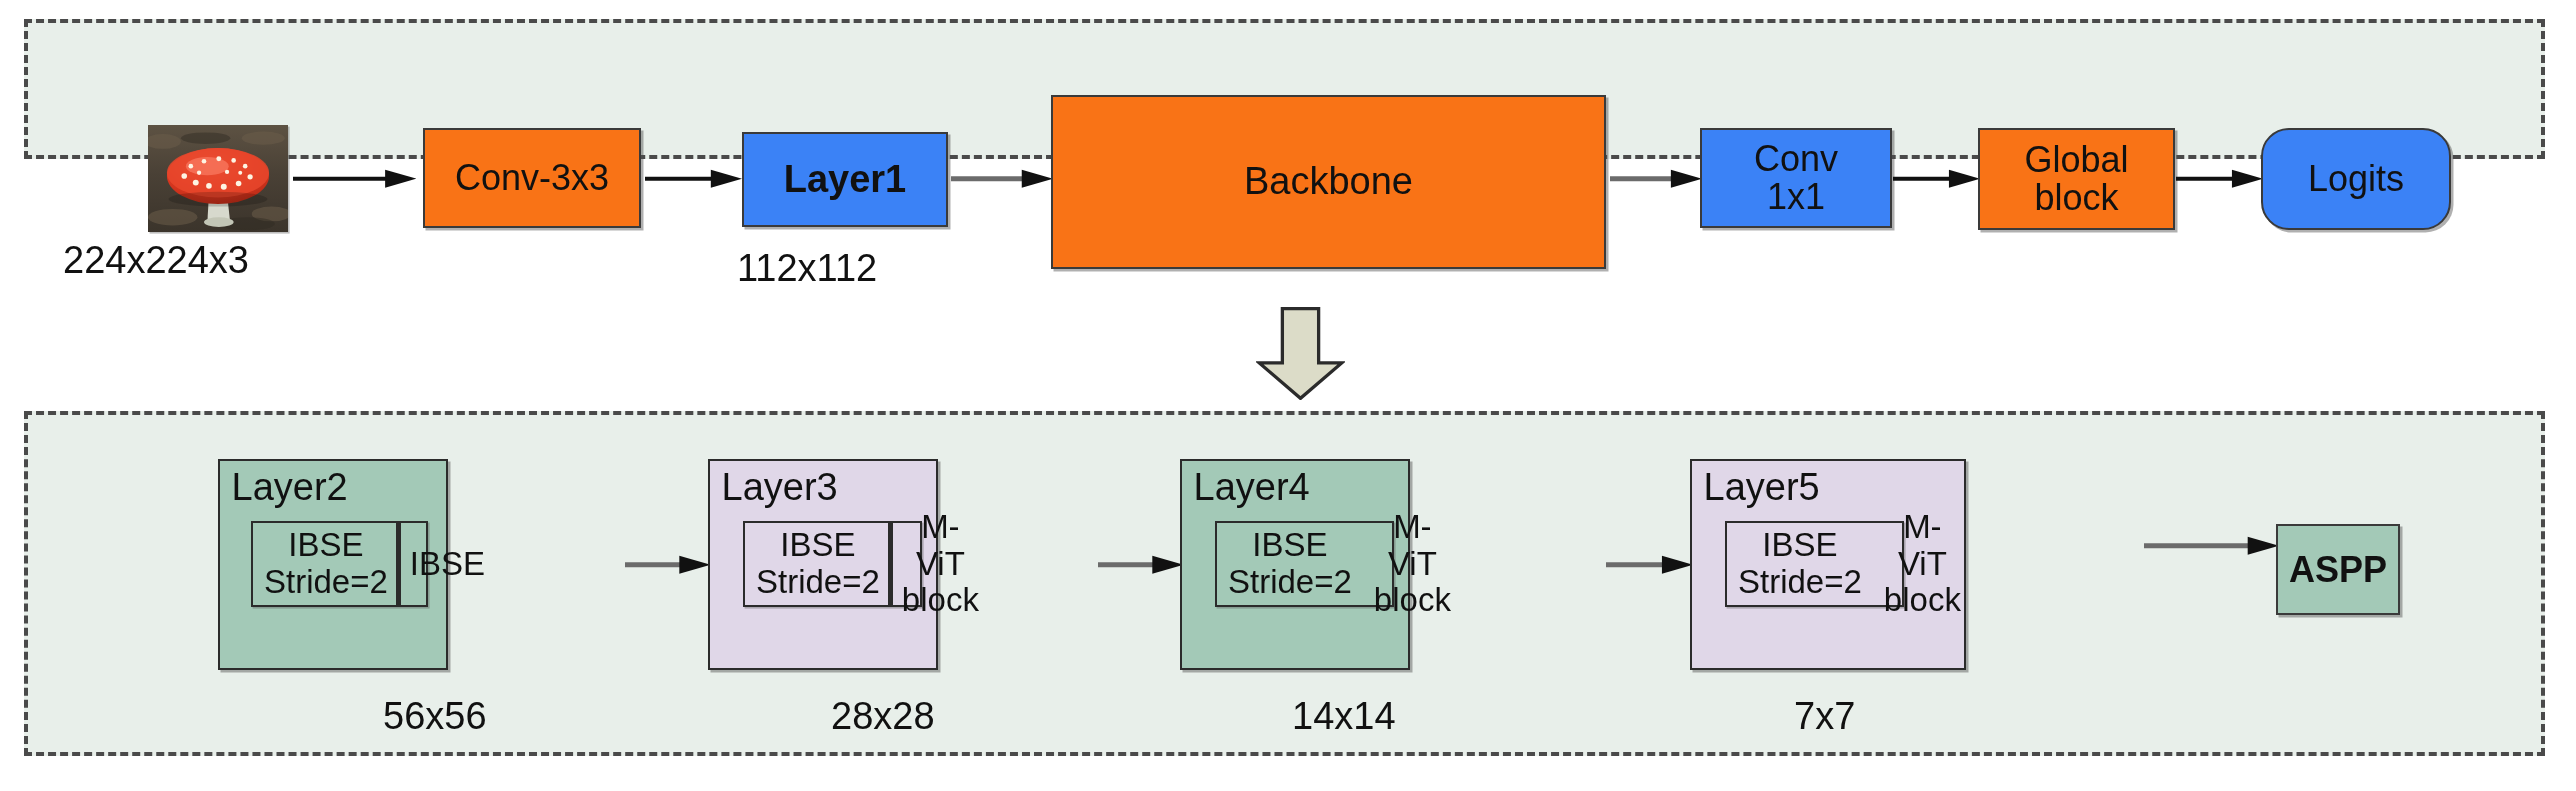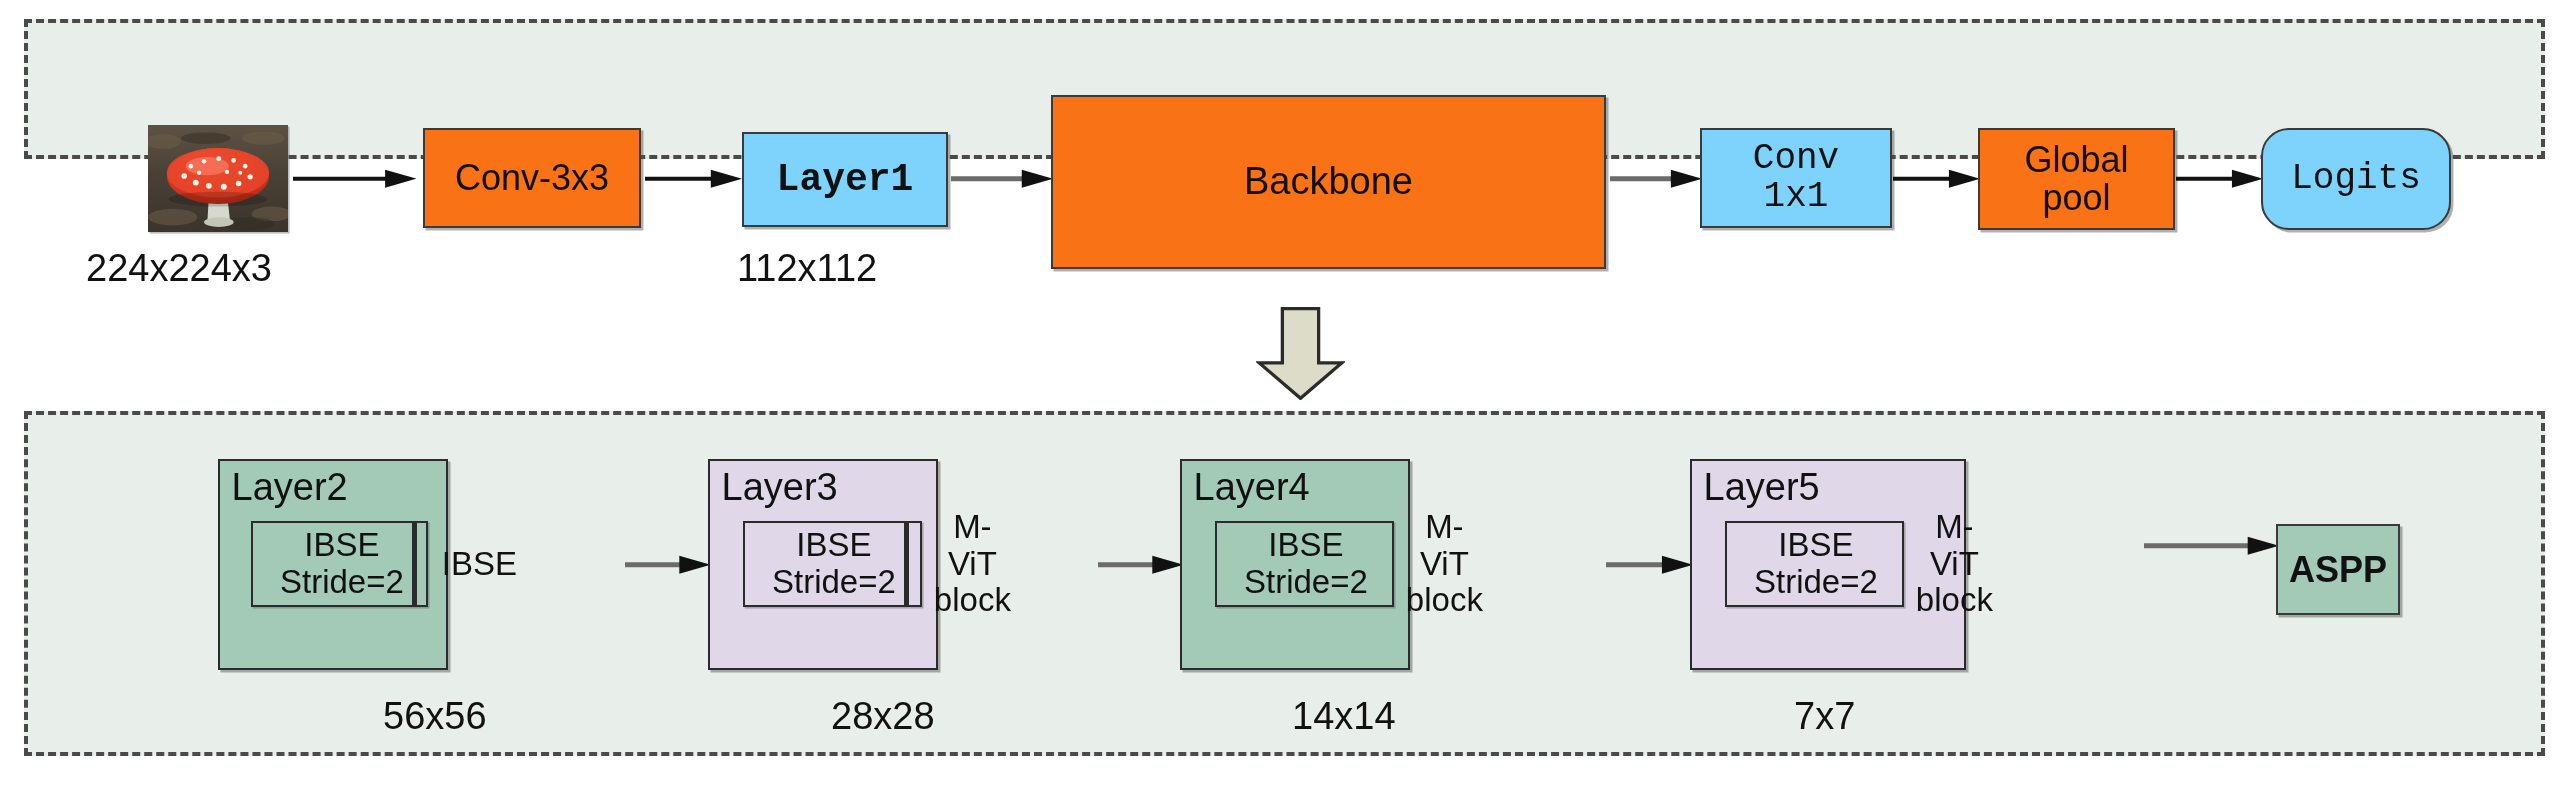--- a/index.html
+++ b/index.html
@@ -9,59 +9,59 @@
   
   .panel{position:absolute;background:#e8efea;border:4.1px dashed #4a4a4a;box-sizing:border-box;}
   #panel-top{left:24px;top:19px;width:2521px;height:140px;}
   #panel-bottom{left:24px;top:411px;width:2521px;height:345px;}
 
   
   .blk{position:absolute;box-sizing:border-box;border:2.5px solid #3a3a3a;
        display:flex;align-items:center;justify-content:center;text-align:center;
        color:#111;line-height:1.05;box-shadow:2.5px 2.5px 0 rgba(80,80,80,.45);}
   .fill-blue{background:#f97316;}
-  .fill-teal{background:#7dd3fc;font-family:Liberation Mono, monospace;}
+  .fill-teal{background:#3b82f6;}
   .fill-green{background:#a3c9b7;}
   .fill-lav{background:#e0d7e8;}
 
   .lbl{display:block;white-space:pre-line;}
 
   
   #img-input{position:absolute;left:148px;top:125px;width:140px;height:107px;
              border:0;overflow:hidden;box-shadow:1.6px 1.6px 0 rgba(90,90,90,.4);}
   #img-input svg{display:block;width:140px;height:107px;}
 
   #blk-conv3{left:423px;top:128px;width:218px;height:100px;font-size:36px;}
   #blk-layer1{left:742px;top:132px;width:206px;height:95px;font-size:38px;font-weight:bold;}
   #blk-backbone{left:1051px;top:95px;width:555px;height:174px;font-size:38px;}
   #blk-conv1{left:1700px;top:128px;width:192px;height:100px;font-size:36px;}
   #blk-gpool{left:1978px;top:128px;width:197px;height:102px;font-size:36px;}
   #blk-logits{left:2261px;top:128px;width:190px;height:102px;font-size:36px;border-radius:28px;}
 
   
   .cap{position:absolute;font-size:38px;color:#111;white-space:nowrap;}
-  #cap-224{left:63px;top:247px;margin-left:23px;}
+  #cap-224{left:63px;top:239px;}
   #cap-112{left:737px;top:247px;}
   #cap-56{left:383px;top:695px;}
   #cap-28{left:831px;top:695px;}
   #cap-14{left:1292px;top:695px;}
   #cap-7{left:1794px;top:695px;}
 
   
   #big-arrow{position:absolute;left:1256px;top:307px;width:89px;height:93px;}
   #big-arrow svg{display:block;width:89px;height:93px;}
 
   
   .group{position:absolute;box-sizing:border-box;border:2.5px solid #2b2b2b;
          box-shadow:2.5px 2.5px 0 rgba(80,80,80,.45);}
   .group > .gtitle{position:absolute;left:11.5px;top:5px;font-size:38px;color:#111;}
   .inner{position:absolute;box-sizing:border-box;border:2.5px solid #2b2b2b;
          display:flex;align-items:stretch;box-shadow:1.6px 1.6px 0 rgba(90,90,90,.4);}
   .cell{flex:1;display:flex;align-items:center;justify-content:center;text-align:center;
-        font-size:33px;color:#111;line-height:1.12;white-space:pre-line;padding:0 11px;margin-left:16px;}
+        font-size:33px;color:#111;line-height:1.12;white-space:pre-line;padding:0 11px;}
   .div-single{width:2.5px;background:#2b2b2b;}
   .div-double{width:9px;position:relative;}
   .div-double::before,.div-double::after{content:"";position:absolute;top:0;bottom:0;width:2.5px;background:#2b2b2b;}
   .div-double::before{left:0;}
   .div-double::after{right:0;}
 
   #grp-l2{left:218px;top:459px;width:234px;height:211px;}
   #grp-l3{left:708px;top:459px;width:234px;height:211px;}
   #grp-l4{left:1180px;top:459px;width:234px;height:211px;}
   #grp-l5{left:1690px;top:459px;width:234px;height:211px;}
@@ -192,21 +192,21 @@
 
   <div class="arrow" style="left:1893px;top:168px;width:87px;">
     <svg viewBox="0 0 106 26" preserveAspectRatio="none">
         <path d="M0 13 H74" stroke="#111" stroke-width="5" fill="none"></path>
         <path d="M68 2 L106 13 L68 24 Z" fill="#111"></path>
       </svg>
   </div>
 
   <div class="blk fill-blue" id="blk-gpool">
     <span class="lbl">Global
-pool</span>
+block</span>
   </div>
 
   <div class="arrow" style="left:2176px;top:168px;width:87px;">
     <svg viewBox="0 0 106 26" preserveAspectRatio="none">
         <path d="M0 13 H74" stroke="#111" stroke-width="5" fill="none"></path>
         <path d="M68 2 L106 13 L68 24 Z" fill="#111"></path>
       </svg>
   </div>
 
   <div class="blk fill-teal" id="blk-logits">

